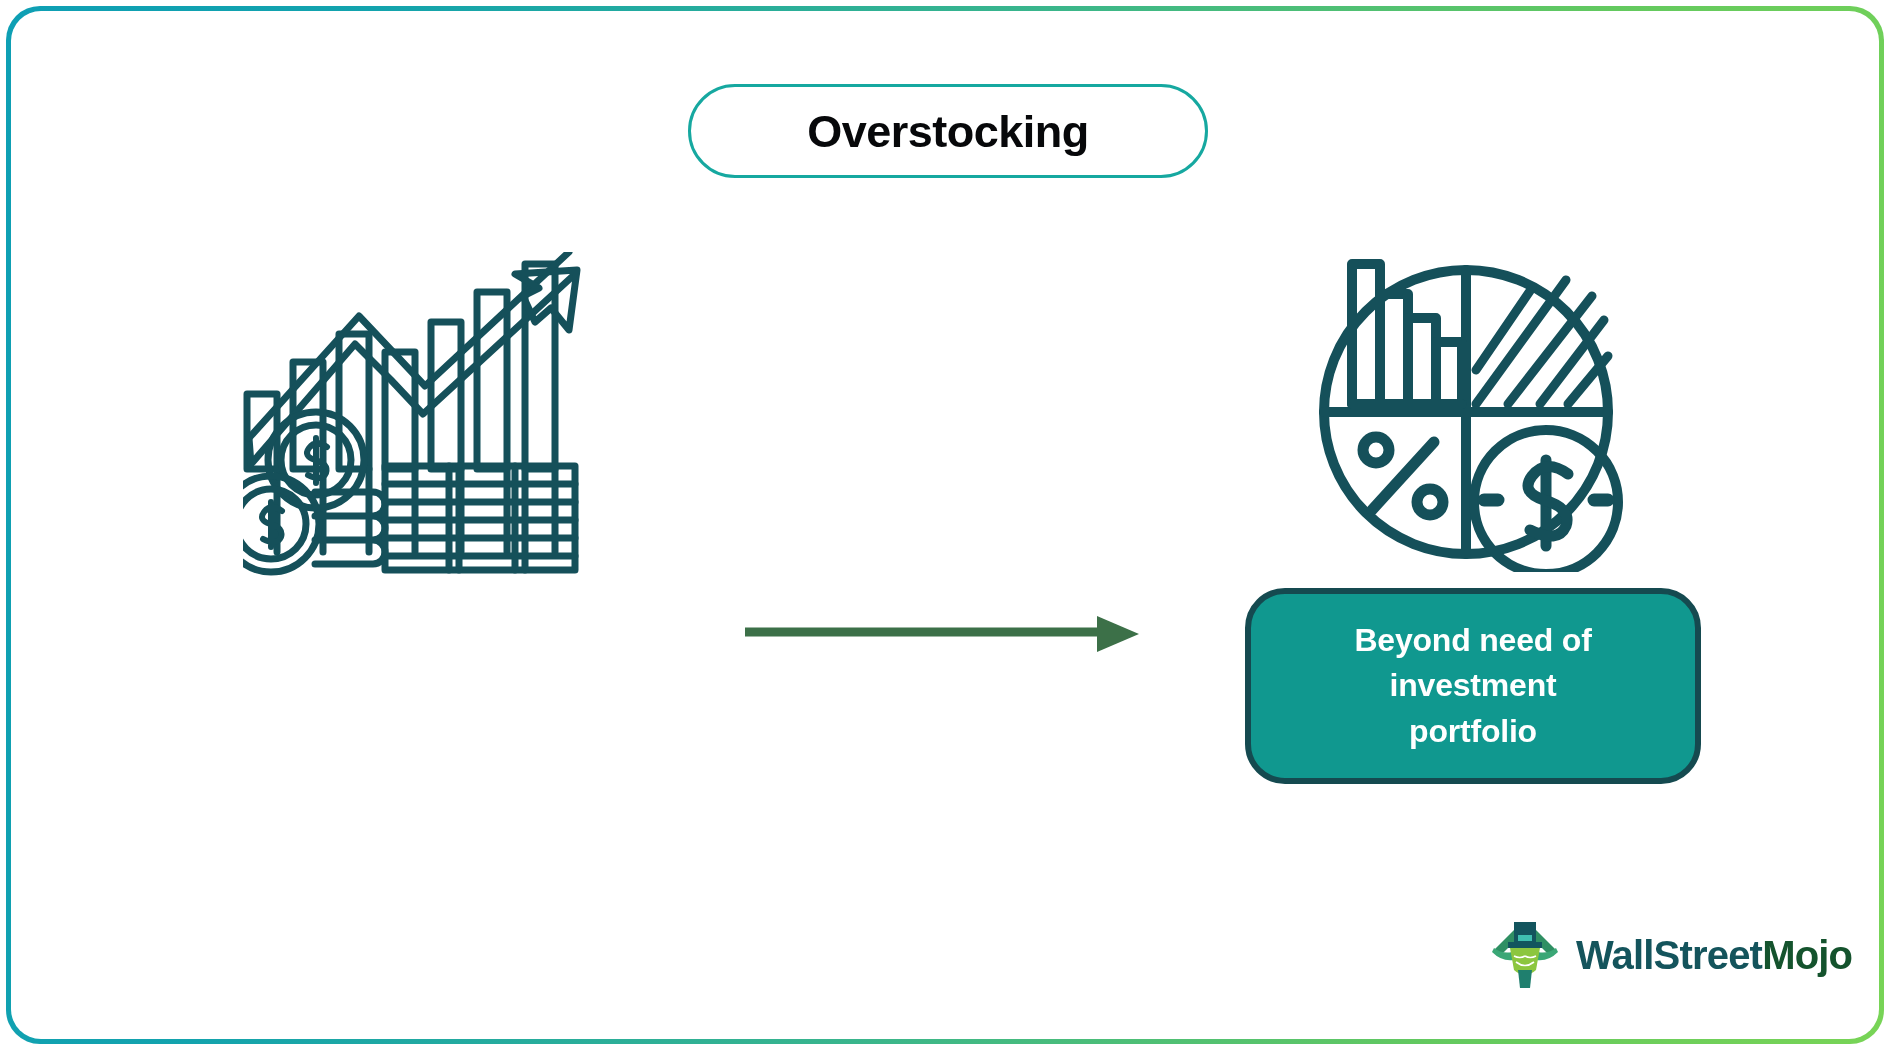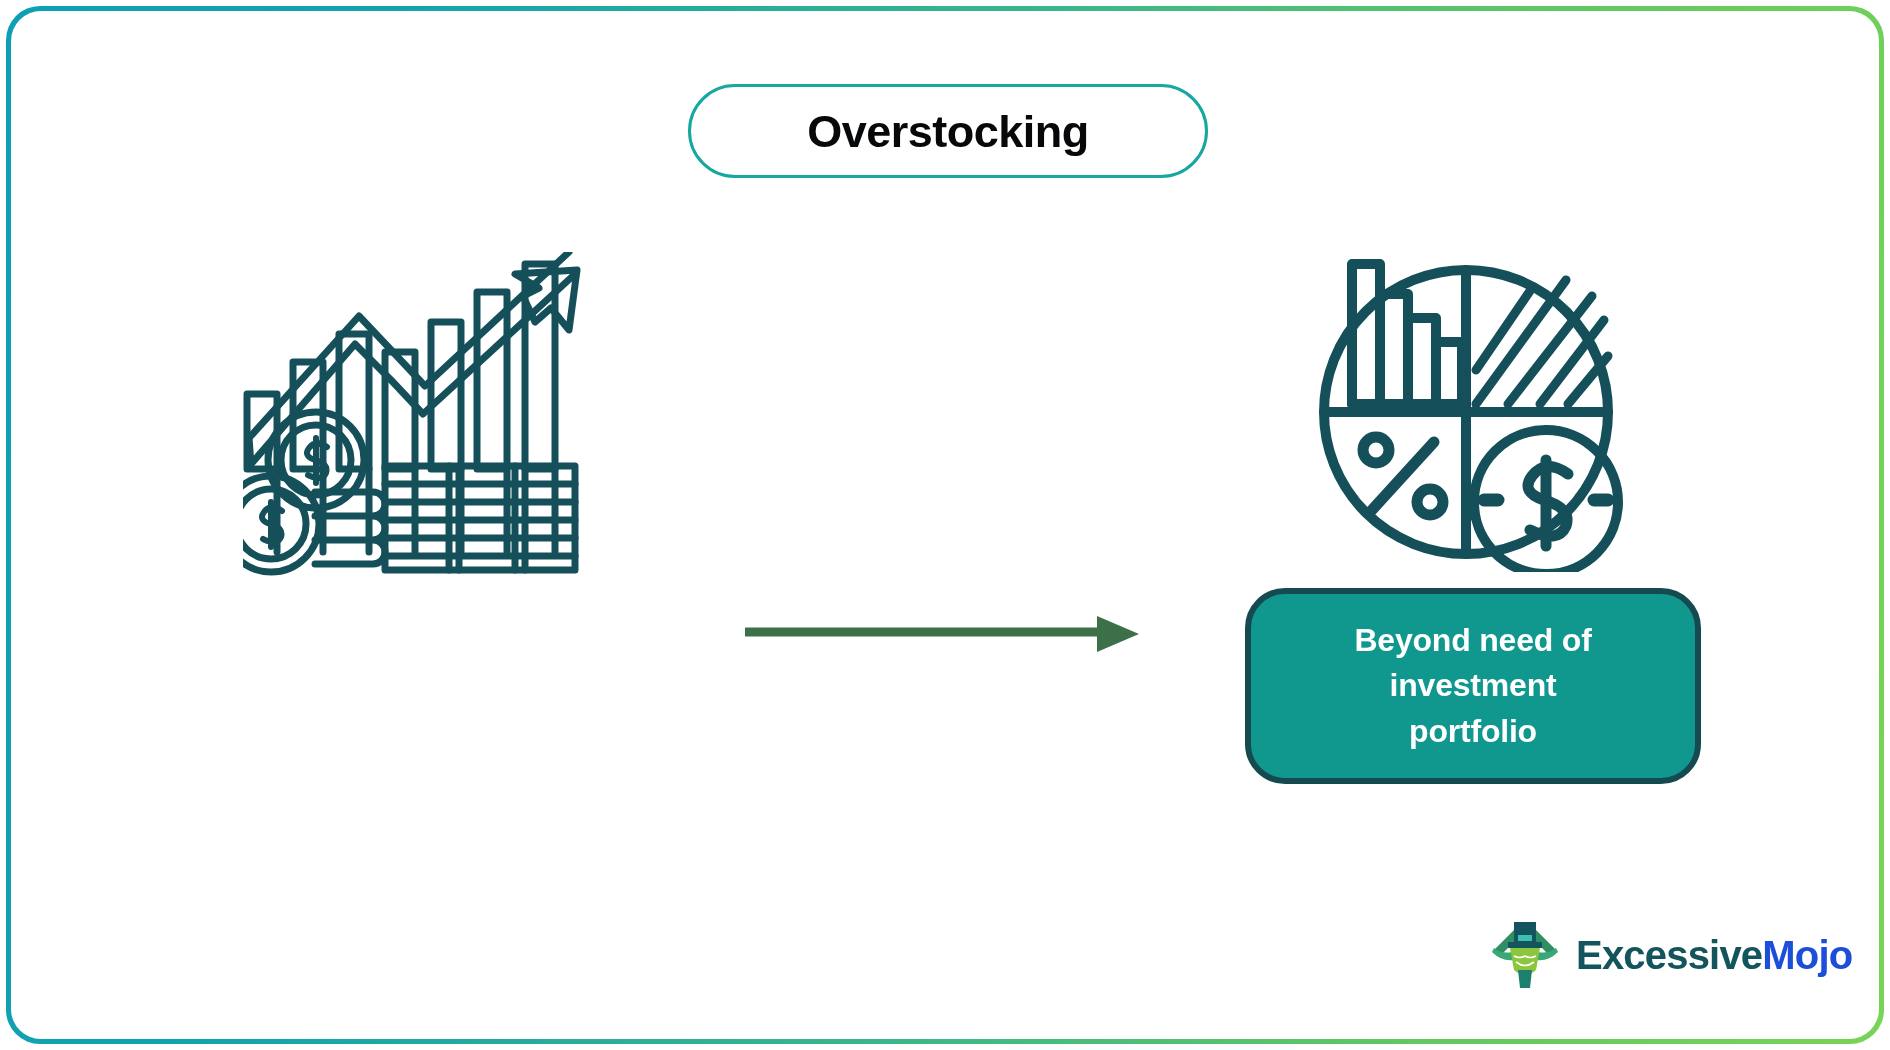--- a/index.html
+++ b/index.html
@@ -143,21 +143,21 @@
     flex: 0 0 auto;
   }
   .logo-wordmark {
     font-size: 40px;
     font-weight: bold;
     letter-spacing: -0.8px;
     line-height: 1;
     white-space: nowrap;
   }
   .logo-word-a { color: #14545c; }
-  .logo-word-b { color: #1d4ed8; }
+  .logo-word-b { color: #14532d; }
 </style>
 </head>
 <body>
 
 <div id="canvas">
 
   <div class="frame">
     <div class="frame-inner"></div>
   </div>
 
@@ -267,17 +267,17 @@
         <rect x="30" y="17" width="14" height="6" fill="#3fbfb0"></rect>
 
         <path d="M22 30 h30 l-4 22 q-11 10 -22 0 Z" fill="#8cc63f"></path>
         <path d="M26 38 q6 3 11 0 M48 38 q-6 3 -11 0" stroke="#ffffff" stroke-width="1.6" fill="none"></path>
         <path d="M28 44 q9 7 18 0" stroke="#ffffff" stroke-width="1.6" fill="none"></path>
 
         <path d="M30 52 h14 l-2 18 h-10 Z" fill="#1f7f6e"></path>
       </svg>
     </span>
     <span class="logo-wordmark">
-      <span class="logo-word-a">Excessive</span><span class="logo-word-b">Mojo</span>
+      <span class="logo-word-a">WallStreet</span><span class="logo-word-b">Mojo</span>
     </span>
   </div>
 
 </div>
 
 </body></html>

